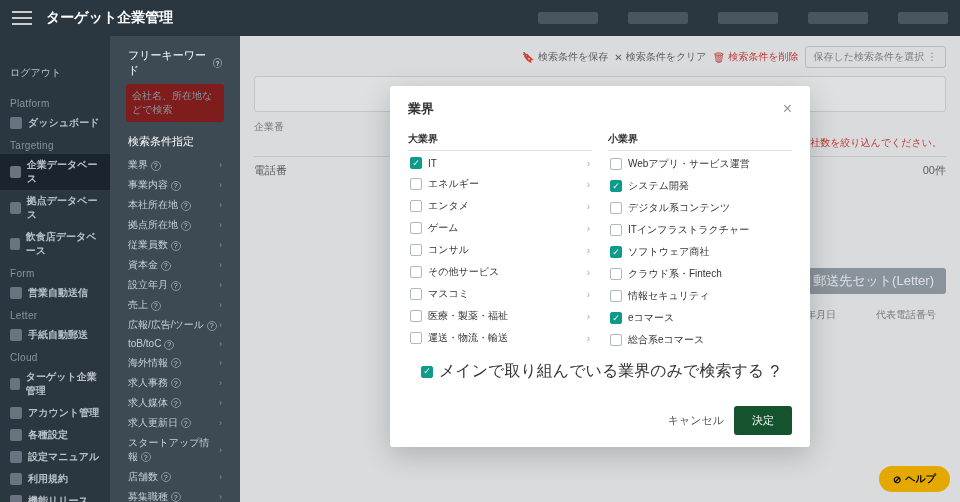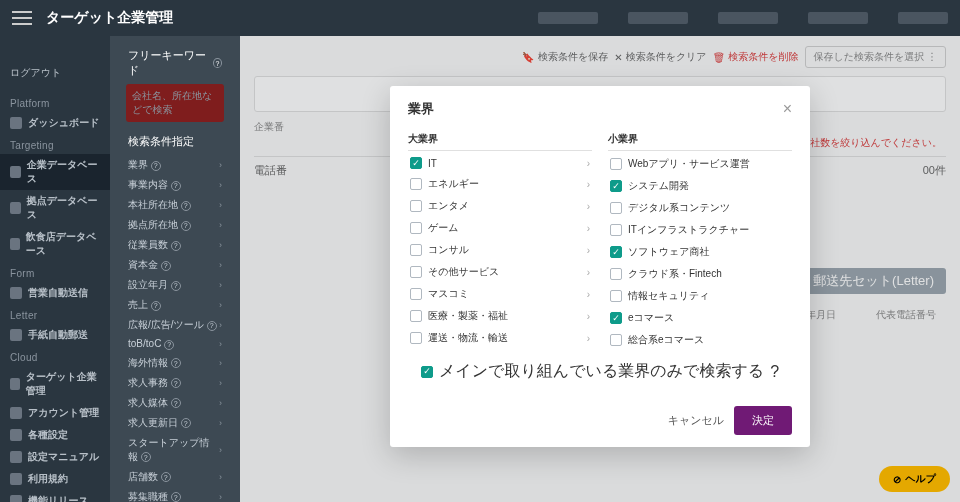--- a/index.html
+++ b/index.html
@@ -47,21 +47,21 @@
 .col-title { font-size: 10px; font-weight: bold; padding: 4px 0; border-bottom: 1px solid #e0e0e0; margin-bottom: 2px; }
 .opt { display: flex; align-items: center; gap: 6px; padding: 4px 2px; font-size: 10px; cursor: pointer; justify-content: space-between; }
 .opt-left { display: flex; align-items: center; gap: 6px; }
 .cb { width: 12px; height: 12px; border: 1px solid #b0b8c0; border-radius: 2px; display: inline-flex; align-items: center; justify-content: center; background: #fff; }
 .cb.checked { background: #0e9b8a; border-color: #0e9b8a; }
 .cb.checked::after { content: "✓"; color: #fff; font-size: 9px; line-height: 1; }
 .opt .chev { color: #aaa; font-size: 10px; }
 .main-only { display: flex; align-items: center; gap: 6px; justify-content: center; padding: 10px 0 6px; font-size: 16px; }
 .modal-foot { display: flex; justify-content: flex-end; gap: 10px; padding-top: 18px; }
 .btn-cancel { background: none; border: none; font-size: 11px; color: #555; cursor: pointer; }
-.btn-ok { background: #701a75; color: #fff; border: none; padding: 7px 18px; border-radius: 3px; font-size: 11px; cursor: pointer; }
+.btn-ok { background: #14532d; color: #fff; border: none; padding: 7px 18px; border-radius: 3px; font-size: 11px; cursor: pointer; }
 .help-fab { position: absolute; right: 10px; bottom: 10px; background: #e4a800; color: #000; padding: 6px 14px; border-radius: 14px; font-size: 10px; font-weight: bold; display: flex; align-items: center; gap: 4px; cursor: pointer; }
 </style>
 </head>
 <body>
 
 <div class="topbar">
   <div class="hamburger">
       <span></span>
       <span></span>
       <span></span>

